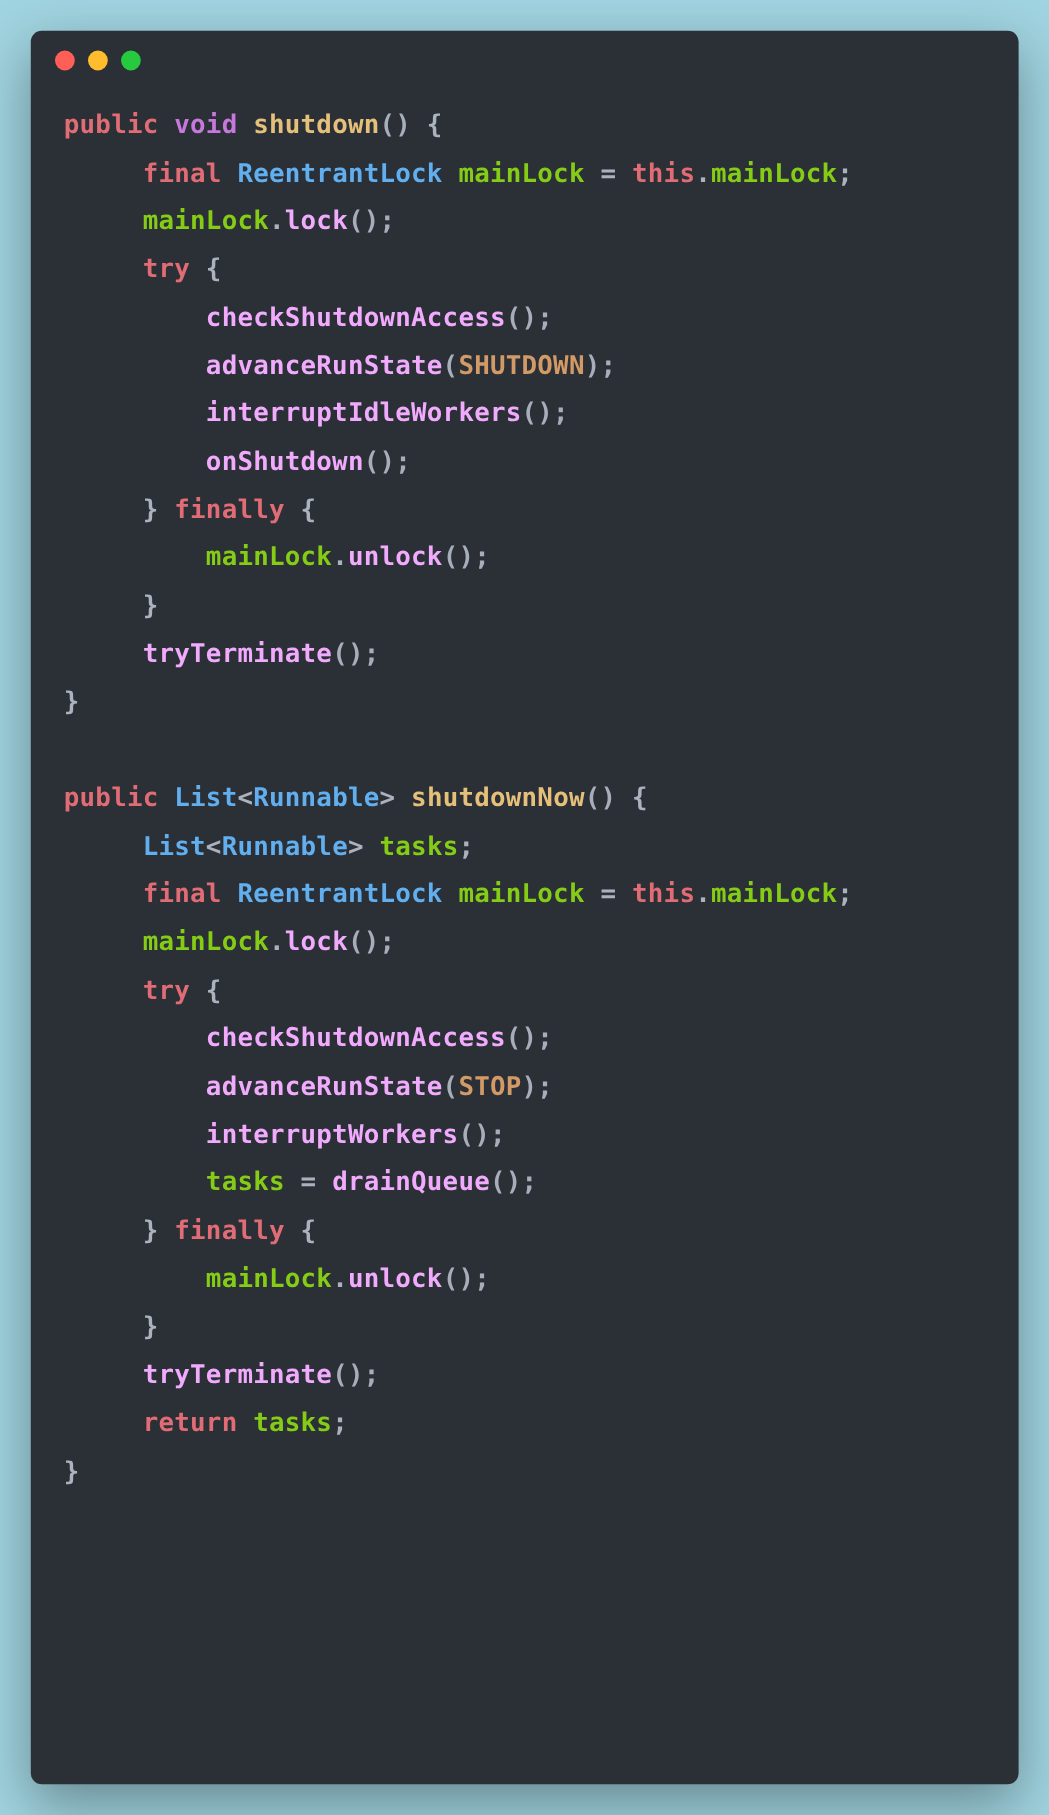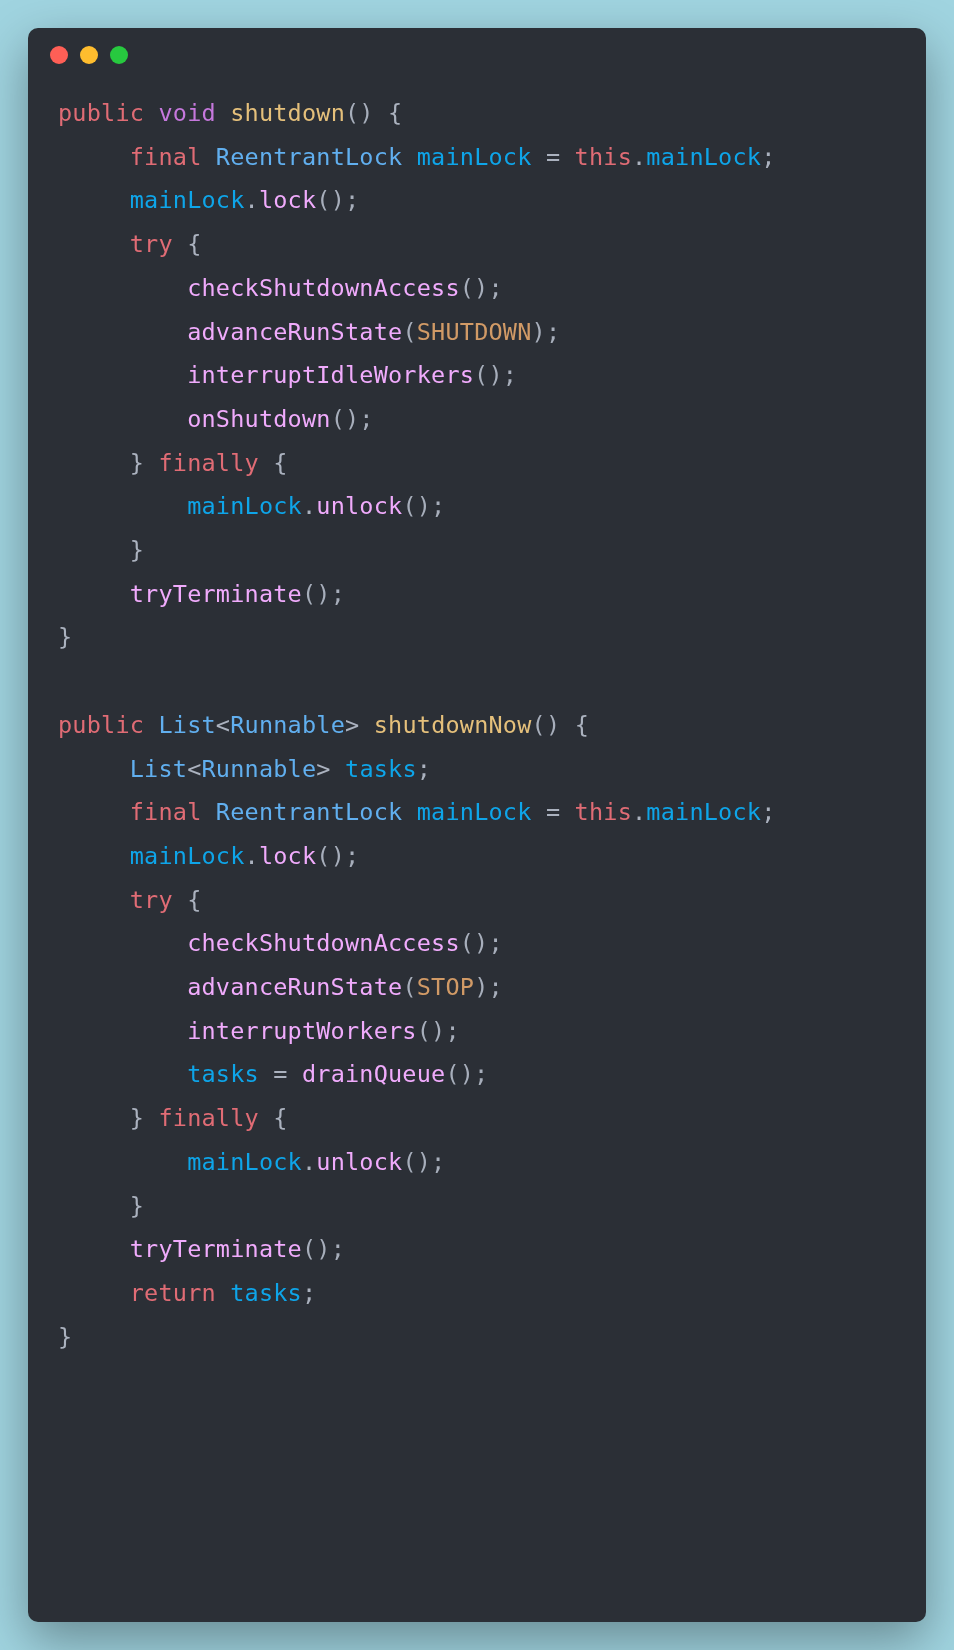--- a/index.html
+++ b/index.html
@@ -12,20 +12,21 @@
   }
   .window {
     background: #2b2f36;
     border-radius: 10px;
     box-shadow: 0 18px 50px rgba(0,0,0,0.35);
     width: 100%;
     height: 100%;
     overflow: hidden;
     display: flex;
     flex-direction: column;
+    font-weight: bold;
   }
   .titlebar {
     height: 54px;
     display: flex;
     align-items: center;
     padding-left: 22px;
     gap: 12px;
   }
   .dot {
     width: 18px; height: 18px; border-radius: 50%;
@@ -40,21 +41,21 @@
     line-height: 1.86;
     color:#d8dce3;
     white-space: pre;
     font-family: ui-monospace,'SF Mono',Menlo,Consolas,monospace;
     letter-spacing: 0.2px;
   }
   .kw { color:#e06c75; }          
   .kw2 { color:#c678dd; }         
   .fn { color:#e5c07b; }          
   .typ { color:#61afef; }         
-  .var { color:#0ea5e9; }          
+  .var { color:#84cc16; }          
   .call { color:#f0abfc; }        
   .pun { color:#abb2bf; }         
   .par { color:#a7aebb; }
   .cst { color:#d19a66; }         
 </style>
 </head>
 <body>
 
 <div class="window">
   <div class="titlebar">

